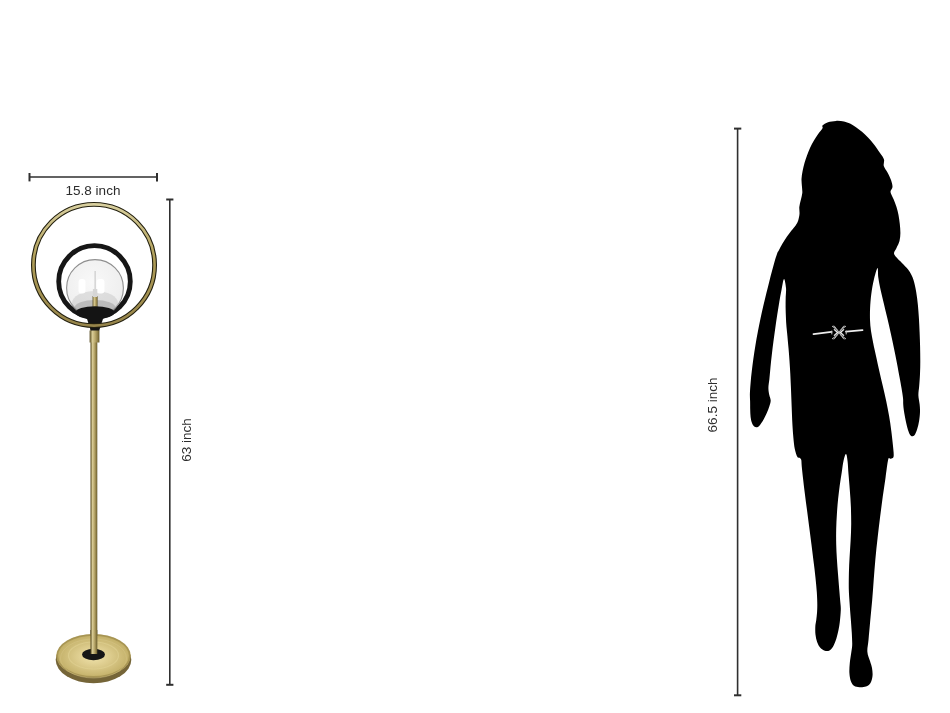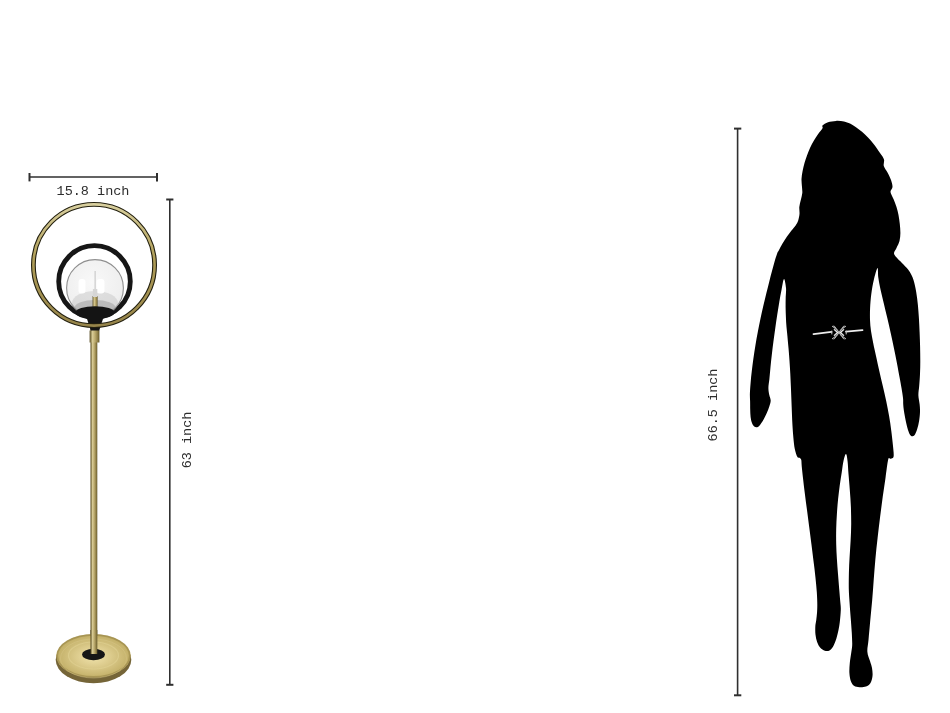--- a/index.html
+++ b/index.html
@@ -1,16 +1,16 @@
 <!DOCTYPE html>
 <html><head>
 <meta charset="utf-8">
 <style>
 html,body{margin:0;padding:0;background:#ffffff;}
-.wrap{position:relative;width:950px;height:713px;overflow:hidden;font-family:Liberation Mono, monospace;}
+.wrap{position:relative;width:950px;height:713px;overflow:hidden;font-family:Liberation Sans, sans-serif;}
 </style>
 </head>
 <body>
 <div class="wrap">
 <svg width="950" height="713" viewBox="0 0 950 713">
 <defs>
 <linearGradient id="goldRing" x1="0" y1="0" x2="0" y2="1">
   <stop offset="0" stop-color="#d8cf9e"></stop>
   <stop offset="0.45" stop-color="#b09e58"></stop>
   <stop offset="1" stop-color="#96844a"></stop>

